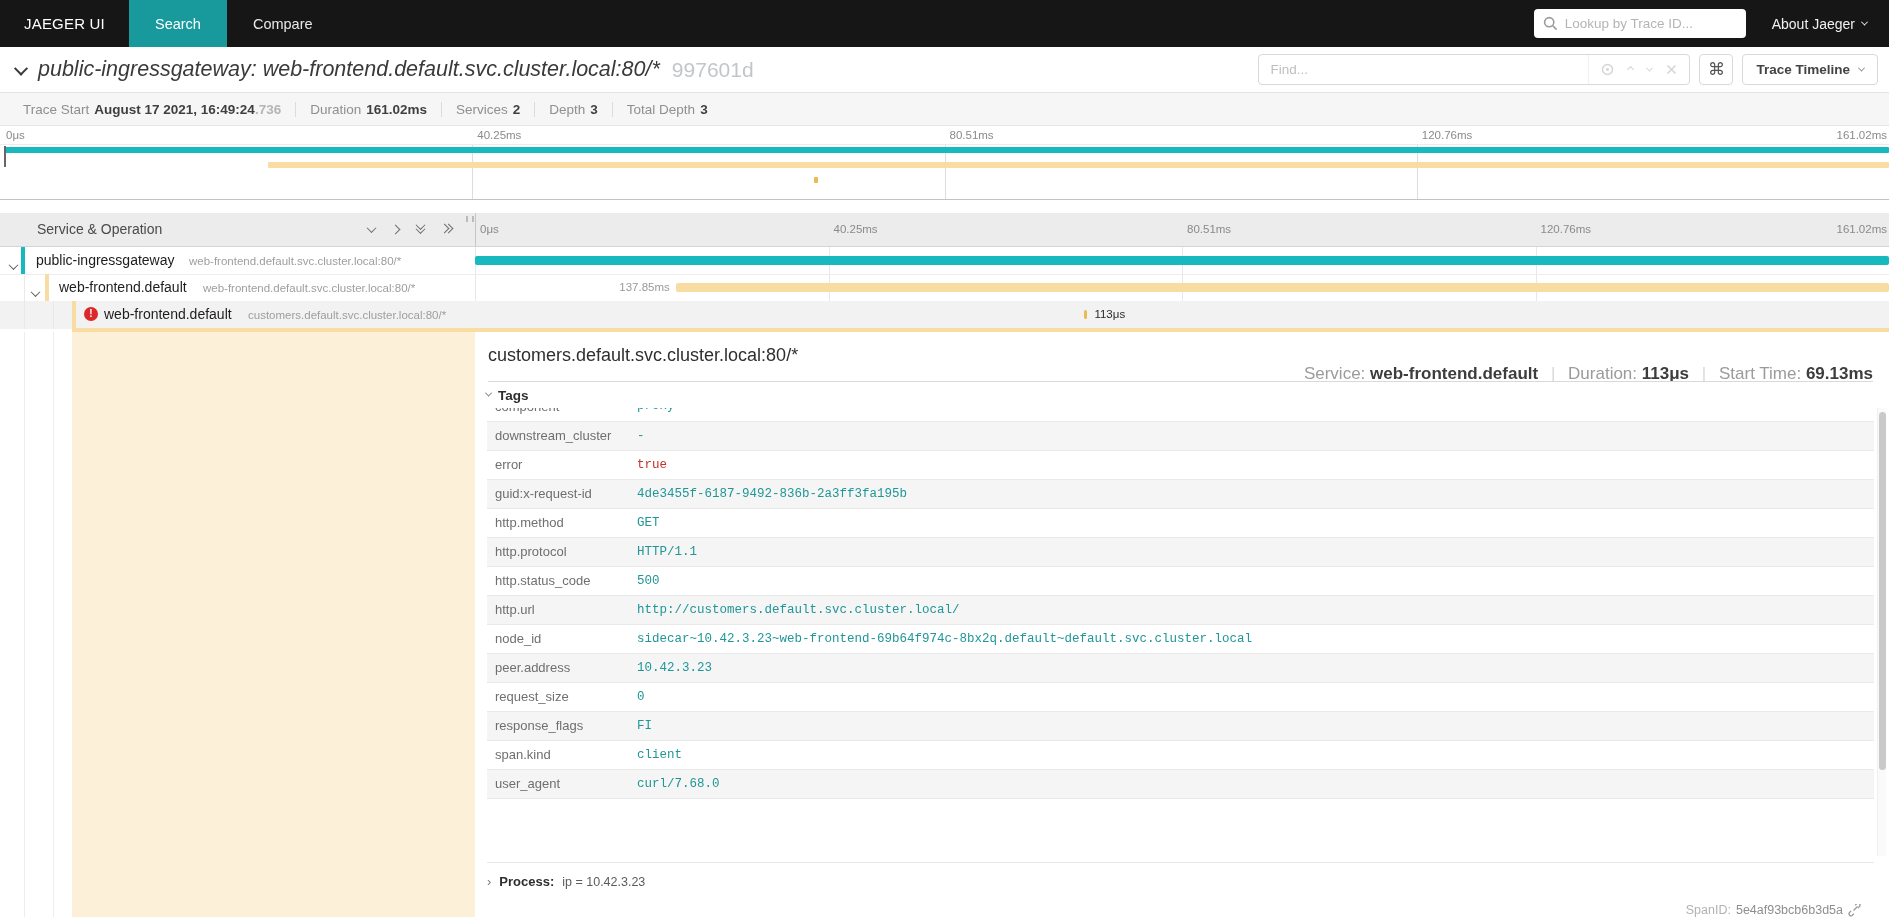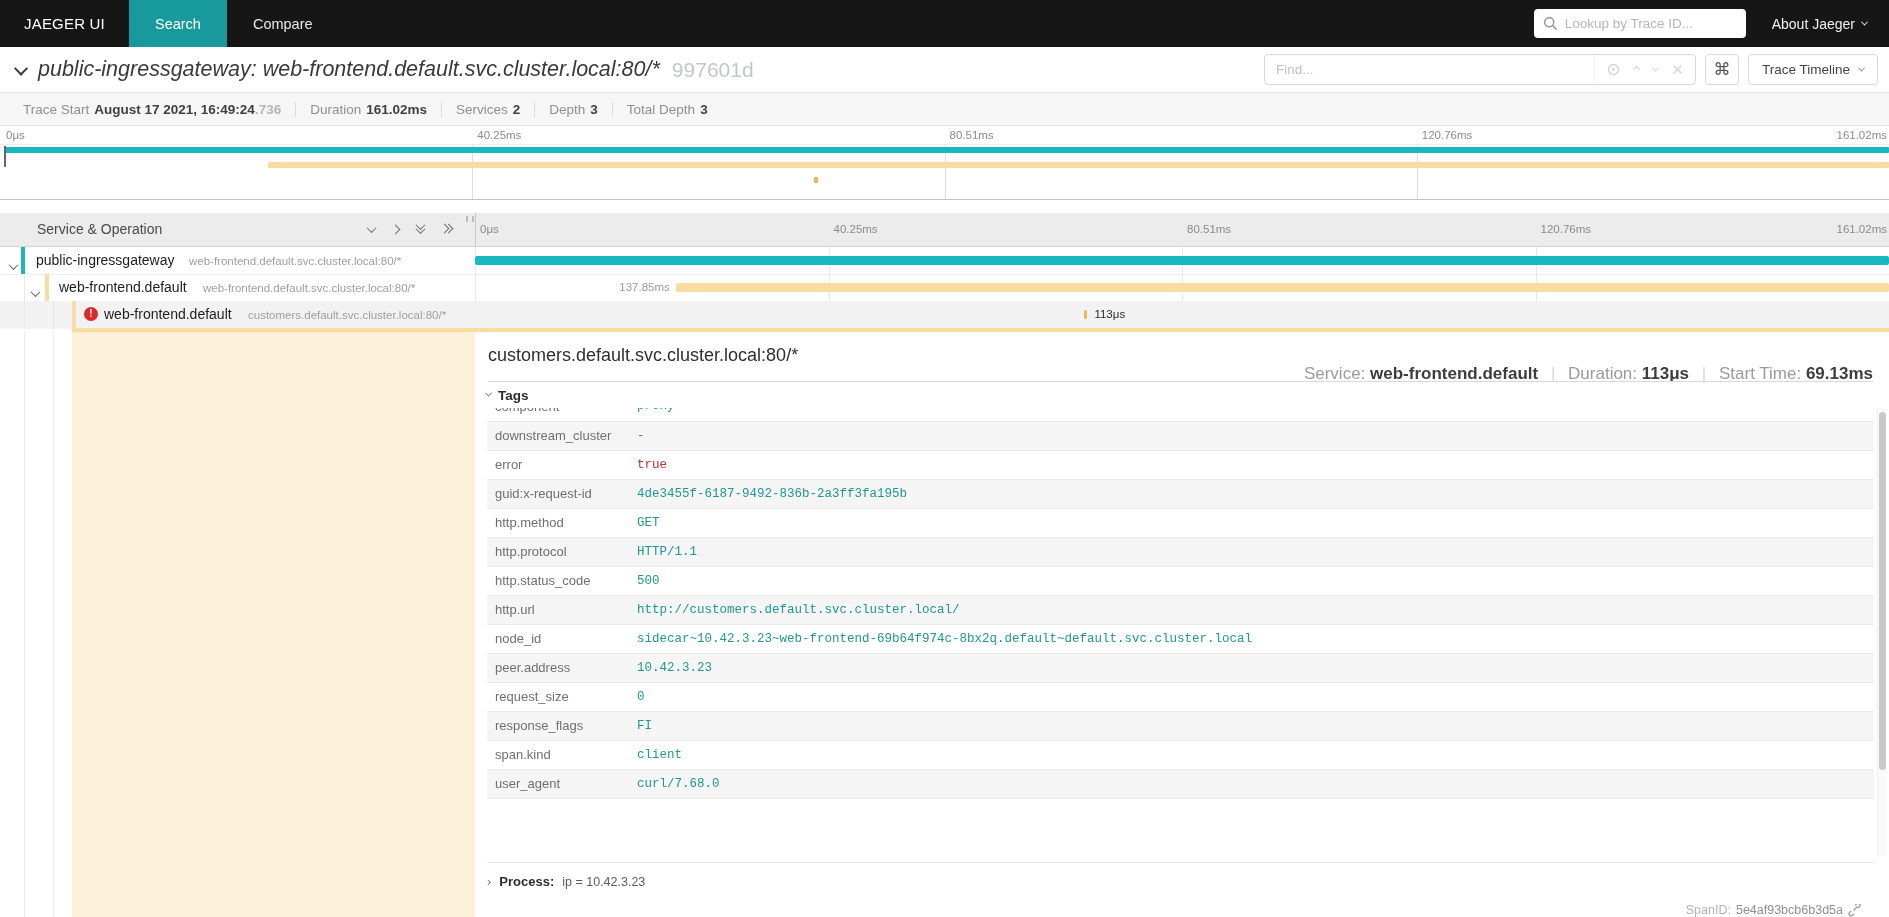--- a/index.html
+++ b/index.html
@@ -28,21 +28,21 @@
   .th-chev { color:#3a3a3a; margin:0 12px 0 16px; }
   .th-chev .chev { width:10px; height:10px; border-width:2.2px; }
   .trace-title { font-size:21.5px; color:#3a3a3a; font-weight:500; white-space:nowrap;font-style:italic; }
   .trace-id { font-size:21px; color:#c3c6c9; margin-left:12px; font-weight:400; }
   .th-right { margin-left:auto; display:flex; align-items:center; gap:9px; padding-right:11px; }
   .find-box { display:flex; align-items:center; width:432px; height:31px; border:1px solid #d9d9d9; border-radius:4px; background:#fff; }
   .find-box input { flex:1; border:none; outline:none; font-size:13.5px; padding:0 8px 0 11px; color:#333; font-family:"Liberation Sans",sans-serif; }
   .find-box input::placeholder { color:#bfbfbf; }
   .find-icons { display:flex; align-items:center; gap:14px; padding:0 12px; color:#d0d0d0; font-size:13px; border-left:1px solid #f0f0f0; height:100%; }
   .btn-square { width:34px; height:31px; border:1px solid #d9d9d9; border-radius:4px; background:#fff; display:flex; align-items:center; justify-content:center; font-size:17px; color:#555; cursor:pointer; }
-  .btn-view { height:31px; border:1px solid #d9d9d9; border-radius:4px; background:#fff; display:flex; align-items:center; gap:9px; padding:0 13px; font-size:13.5px; color:#434343; cursor:pointer; }
+  .btn-view { height:31px; border:1px solid #d9d9d9; border-radius:4px; background:#fff; display:flex; align-items:center; gap:9px; padding:0 13px; font-size:13.5px; color:#434343; cursor:pointer;font-weight:bold; }
   .btn-view .chev { color:#8c8c8c; }
 
   
   .meta-bar { position:absolute; top:93px; left:0; width:1889px; height:33px; background:#f6f6f6; border-bottom:1px solid #e6e6e6; display:flex; align-items:center; padding-left:9px; font-size:13.5px; }
   .meta-item { color:#8f8f8f; padding:0 14px; border-right:1px solid #dcdcdc; }
   .meta-item:last-child { border-right:none; }
   .meta-item b { color:#3f3f3f; font-weight:700; margin-left:5px; }
   .meta-item .ms-light { color:#b5b5b5; font-weight:700; }
 
   

